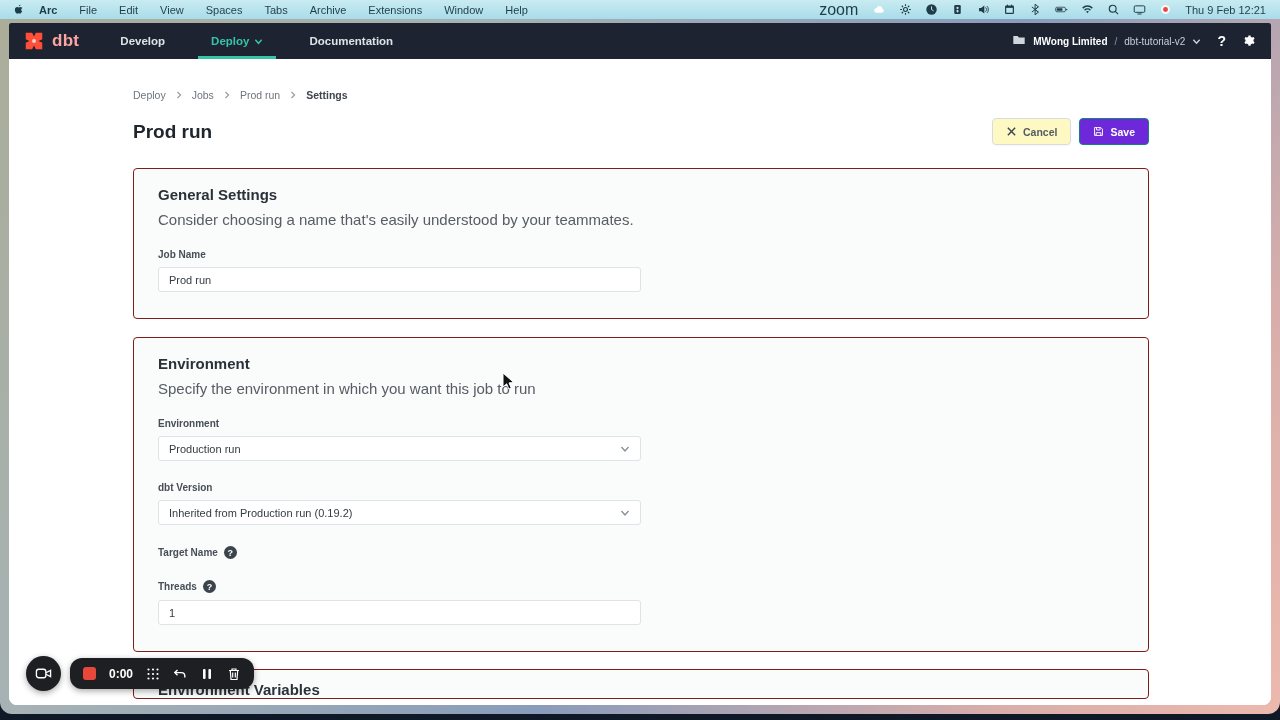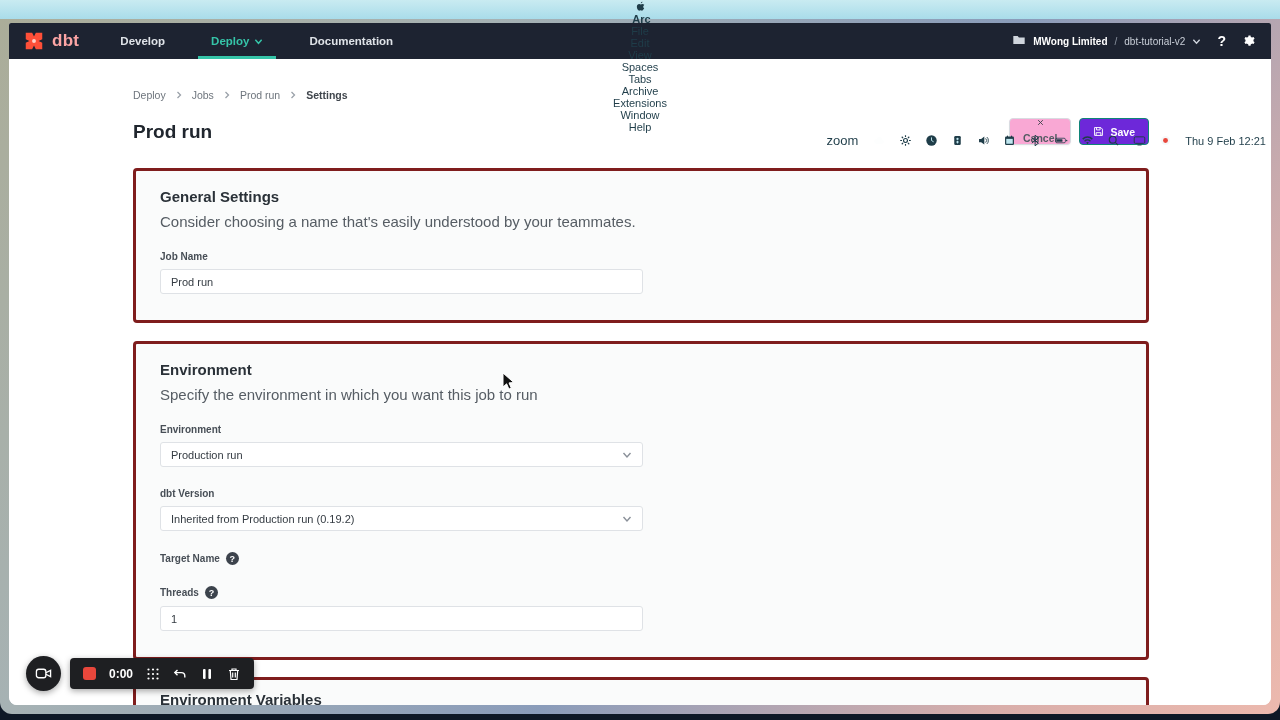--- a/index.html
+++ b/index.html
@@ -8,26 +8,26 @@
     width:1280px; height:720px; position:relative; overflow:hidden;
     background:#0e1826; font-family:"Liberation Sans", sans-serif;
     -webkit-font-smoothing:antialiased;
   }
 
   
   .menubar {
     position:absolute; top:0; left:0; width:1280px; height:19px;
     background:linear-gradient(#c9ebf1,#a9dcea);
     display:flex; align-items:center; padding:0 12px; gap:0;
-    font-size:11px; color:#1f3d49; z-index:50;flex-direction:column;
+    font-size:11px; color:#1f3d49; z-index:50;
   }
   .menubar .mitem { padding:0 11px; white-space:nowrap; }
   .menubar .mitem.first { font-weight:bold; padding-left:14px; }
   .mb-right { margin-left:auto; display:flex; align-items:center; gap:13px; }
-  .mb-right .zoomword { font-size:13px; margin-right:2px; }
+  .mb-right .zoomword { font-size:16px; margin-right:2px; }
   .mb-ic { width:13px; height:13px; display:inline-flex; align-items:center; justify-content:center; }
   .mb-ic svg { width:13px; height:13px; }
   .mb-clock { font-size:11px; white-space:nowrap; padding-right:2px; }
 
   
   .win-frame {
     position:absolute; top:19px; left:0; width:1280px; height:695px;
     background:linear-gradient(125deg,#abad99 0%,#a6b2b4 28%,#8a9cba 58%,#d9aeaa 84%,#ecb9ae 100%);
     border-radius:0 0 12px 12px;
     padding:4px 9px 9px 9px; z-index:1;
@@ -70,26 +70,26 @@
   .breadcrumb { display:flex; align-items:center; gap:9px; padding-top:30px; font-size:10.5px; color:#6e757d; }
   .breadcrumb .crumb { cursor:pointer; }
   .breadcrumb .crumb.current { color:#3f454c; font-weight:bold; cursor:default; }
   .breadcrumb svg { width:8px; height:8px; }
 
   .title-row { display:flex; align-items:center; margin-top:17px; }
   .page-title { font-size:19px; font-weight:bold; color:#20262e; margin:0; }
   .title-actions { margin-left:auto; display:flex; gap:8px; }
   .btn { display:inline-flex; align-items:center; gap:6px; height:27px; padding:0 13px;
          border-radius:4px; font-size:10.5px; font-weight:bold; cursor:pointer; }
-  .btn-cancel { background:#f9a8d4; border:1px solid #d8dce1; color:#545b63;
-                box-shadow:0 1px 2px rgba(0,0,0,0.04);flex-direction:column; }
+  .btn-cancel { background:#fef9c3; border:1px solid #d8dce1; color:#545b63;
+                box-shadow:0 1px 2px rgba(0,0,0,0.04); }
   .btn-save { background:#6d28d9; border:1px solid #0e8577; color:#fff; }
   .btn svg { width:11px; height:11px; }
 
-  .card { background:#fafbfb; border:3px solid #7f1d1d; border-radius:4px; padding:17px 24px 26px; }
+  .card { background:#fafbfb; border:1px solid #7f1d1d; border-radius:4px; padding:17px 24px 26px; }
   .card-title { font-size:15px; font-weight:bold; color:#2a3138; margin:0; }
   .card-desc { font-size:15px; color:#565d64; margin-top:8px; }
   .card1 { margin-top:23px; }
   .card2 { margin-top:18px; }
   .card3 { margin-top:17px; padding-bottom:0; padding-top:11px; }
 
   .fgroup { margin-top:21px; }
   .flabel { display:flex; align-items:center; gap:6px; font-size:10px; font-weight:bold; color:#474e56; }
   .help-dot { width:13px; height:13px; border-radius:50%; background:#3c434c; color:#fff;
               font-size:9px; font-weight:bold; display:inline-flex; align-items:center;
@@ -100,21 +100,21 @@
   input.control { outline:none; font-family:"Liberation Sans", sans-serif; }
   .select-control { justify-content:space-between; cursor:pointer; }
   .select-control svg { width:10px; height:10px; }
 
   
   .recorder { position:absolute; left:26px; top:656px; display:flex; align-items:center; gap:9px; z-index:60; }
   .rec-cam { width:35px; height:35px; border-radius:50%; background:#1e1f22; display:flex;
              align-items:center; justify-content:center; cursor:pointer;
              box-shadow:0 2px 6px rgba(0,0,0,0.35); }
   .rec-cam svg { width:17px; height:17px; }
-  .rec-pill { height:31px; background:#1e1f22; border-radius:4px; display:flex; align-items:center;
+  .rec-pill { height:31px; background:#1e1f22; border-radius:12px; display:flex; align-items:center;
               padding:14px 13px; gap:13px; box-shadow:0 2px 6px rgba(0,0,0,0.35); }
   .rec-stop { width:13px; height:13px; border-radius:3px; background:#e8473c; cursor:pointer; }
   .rec-time { color:#fff; font-size:12px; font-weight:bold; font-family:"Liberation Sans", sans-serif; }
   .rec-ic { display:flex; cursor:pointer; }
   .rec-ic svg { width:14px; height:14px; }
 
   
   .cursor { position:absolute; left:502px; top:372px; z-index:70; pointer-events:none; }
 </style>
 </head>

